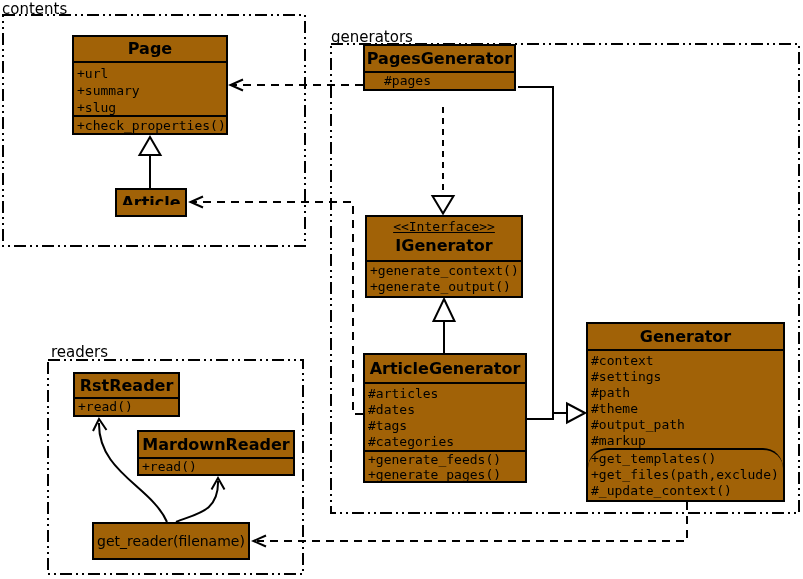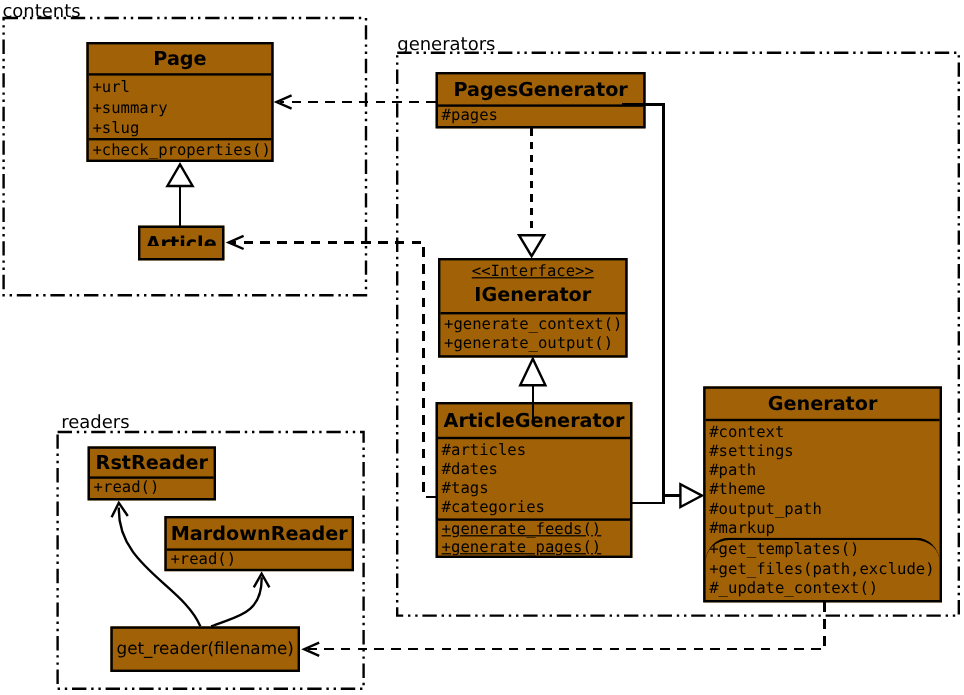--- a/index.html
+++ b/index.html
@@ -28,45 +28,45 @@
     </div>
     <div class="cmp" style="height:24px;">
       <div class="mem" style="line-height:17px;">+check_properties()</div>
     </div>
   </div>
 
   <div class="cls" style="left:115px;top:188px;width:72px;height:29px;">
     <div class="title" style="height:15px;line-height:25px;">Article</div>
   </div>
 
-  <div class="cls" style="left:363px;top:60px;width:175px;height:47px;">
+  <div class="cls" style="left:363px;top:44px;width:153px;height:47px;">
     <div class="title" style="height:25px;line-height:25px;">PagesGenerator</div>
-    <div class="cmp" style="height:18px;">
+    <div class="cmp" style="height:18px;padding-left:16px;">
       <div class="mem" style="line-height:16px;">#pages</div>
     </div>
   </div>
 
   <div class="cls" style="left:365px;top:215px;width:158px;height:83px;">
     <div class="stereo" style="height:18px;line-height:20px;text-decoration:underline;">&lt;&lt;Interface&gt;&gt;</div>
     <div class="title" style="height:25px;line-height:22px;">IGenerator</div>
     <div class="cmp" style="height:36px;padding-top:1px;">
       <div class="mem" style="line-height:16px;">+generate_context()</div>
       <div class="mem" style="line-height:16px;">+generate_output()</div>
     </div>
   </div>
 
-  <div class="cls" style="left:363px;top:335px;width:164px;height:130px;">
+  <div class="cls" style="left:363px;top:353px;width:164px;height:130px;">
     <div class="title" style="height:27px;line-height:27px;">ArticleGenerator</div>
     <div class="cmp" style="height:68px;padding-top:2px;">
       <div class="mem" style="line-height:16px;">#articles</div>
       <div class="mem" style="line-height:16px;">#dates</div>
       <div class="mem" style="line-height:16px;">#tags</div>
       <div class="mem" style="line-height:16px;">#categories</div>
     </div>
-    <div class="cmp" style="height:31px;text-decoration:underline;">
+    <div class="cmp" style="height:31px;">
       <div class="mem" style="line-height:15px;">+generate_feeds()</div>
       <div class="mem" style="line-height:15px;">+generate_pages()</div>
     </div>
   </div>
 
   <div class="cls" style="left:586px;top:322px;width:199px;height:180px;">
     <div class="title" style="height:25px;line-height:25px;">Generator</div>
     <div class="cmp" style="height:99px;padding-top:2px;">
       <div class="mem" style="line-height:16px;">#context</div>
       <div class="mem" style="line-height:16px;">#settings</div>

